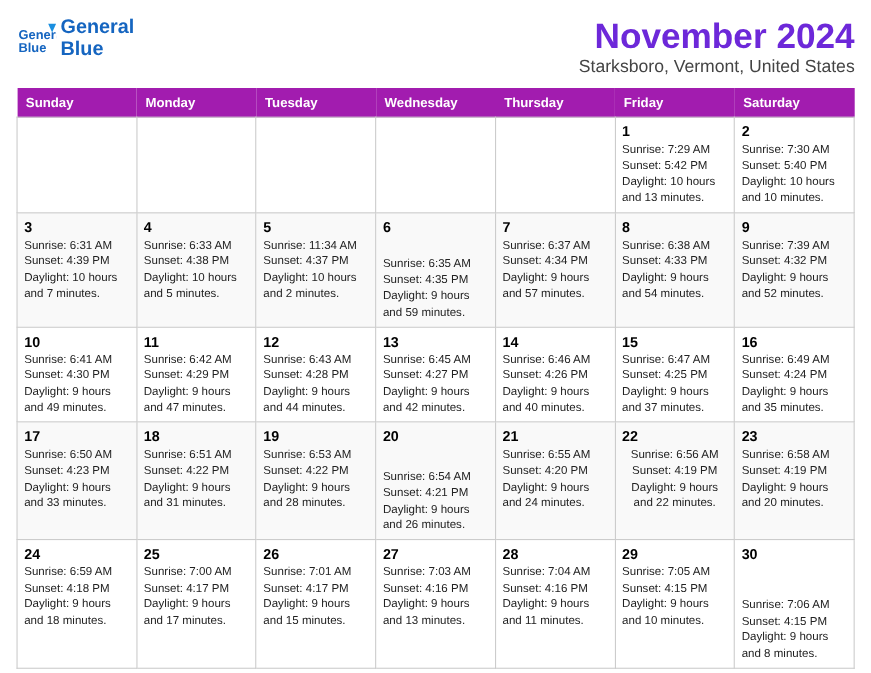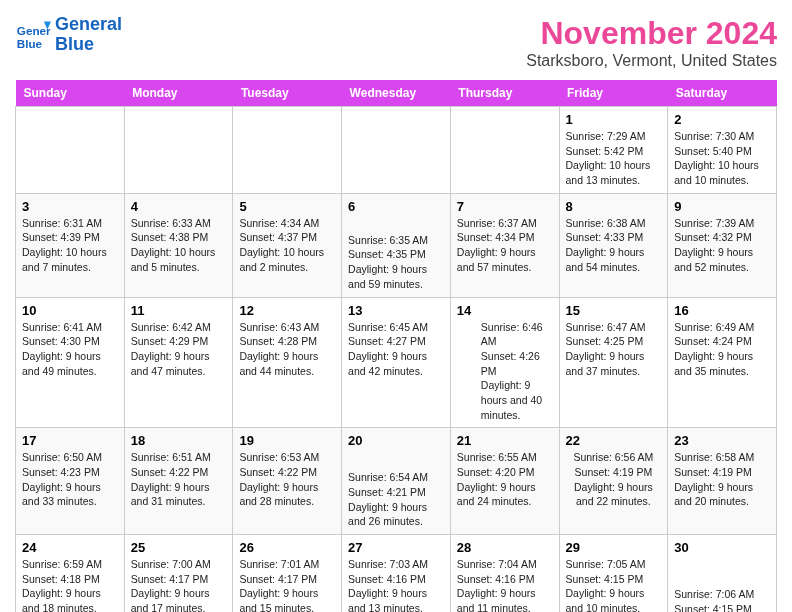--- a/index.html
+++ b/index.html
@@ -30,33 +30,33 @@
     .logo-icon {
       width: 36px;
       height: 36px;
     }
     .title-block {
       text-align: right;
     }
     .month-title {
       font-size: 32px;
       font-weight: bold;
-      color: #ec4899;
+      color: #6d28d9;
     }
     .location {
       font-size: 16px;
       color: #444;
     }
     table {
       width: 100%;
       border-collapse: collapse;
       font-size: 11px;
     }
     thead tr th {
-      background: #d946ef;
+      background: #a21caf;
       color: #fff;
       text-align: left;
       padding: 6px 8px;
       font-size: 12px;
       font-weight: bold;
     }
     tbody tr td {
       border: 1px solid #ccc;
       vertical-align: top;
       padding: 5px 6px;
@@ -152,21 +152,21 @@
 Daylight: 10 hours and 7 minutes.</div>
         </td>
         <td>
           <span class="day-num">4</span>
           <div class="day-info" style="white-space: pre-line;">Sunrise: 6:33 AM
 Sunset: 4:38 PM
 Daylight: 10 hours and 5 minutes.</div>
         </td>
         <td>
           <span class="day-num">5</span>
-          <div class="day-info" style="white-space: pre-line;">Sunrise: 4:34 AM
+          <div class="day-info" style="white-space: pre-line;">Sunrise: 11:34 AM
 Sunset: 4:37 PM
 Daylight: 10 hours and 2 minutes.</div>
         </td>
         <td>
           <span class="day-num">6</span>
           <div class="day-info" style="white-space: pre-line; margin-top: 19px;">Sunrise: 6:35 AM
 Sunset: 4:35 PM
 Daylight: 9 hours and 59 minutes.</div>
         </td>
         <td>
@@ -208,21 +208,21 @@
 Daylight: 9 hours and 44 minutes.</div>
         </td>
         <td>
           <span class="day-num">13</span>
           <div class="day-info" style="white-space: pre-line;">Sunrise: 6:45 AM
 Sunset: 4:27 PM
 Daylight: 9 hours and 42 minutes.</div>
         </td>
         <td>
           <span class="day-num">14</span>
-          <div class="day-info" style="white-space: pre-line; margin-left: 24px;">Sunrise: 6:46 AM
+          <div class="day-info" style="white-space: pre-line;">Sunrise: 6:46 AM
 Sunset: 4:26 PM
 Daylight: 9 hours and 40 minutes.</div>
         </td>
         <td>
           <span class="day-num">15</span>
           <div class="day-info" style="white-space: pre-line;">Sunrise: 6:47 AM
 Sunset: 4:25 PM
 Daylight: 9 hours and 37 minutes.</div>
         </td>
         <td>

